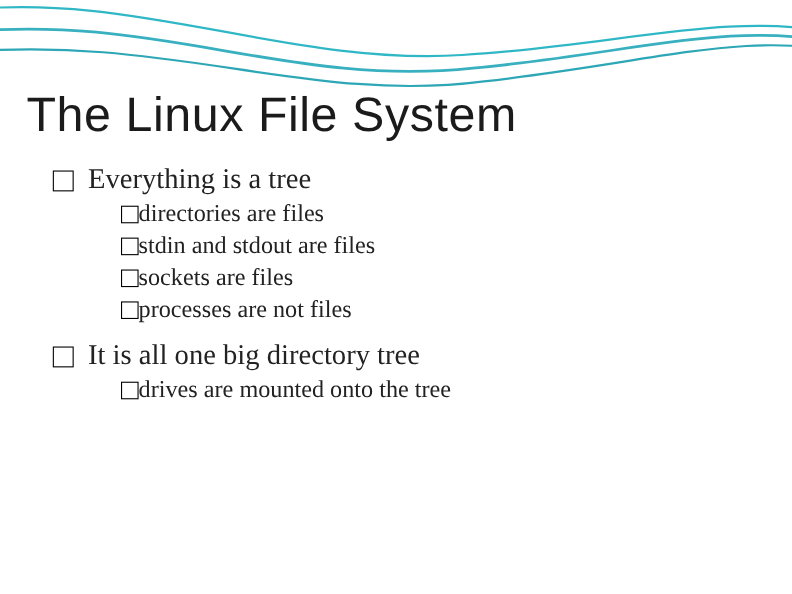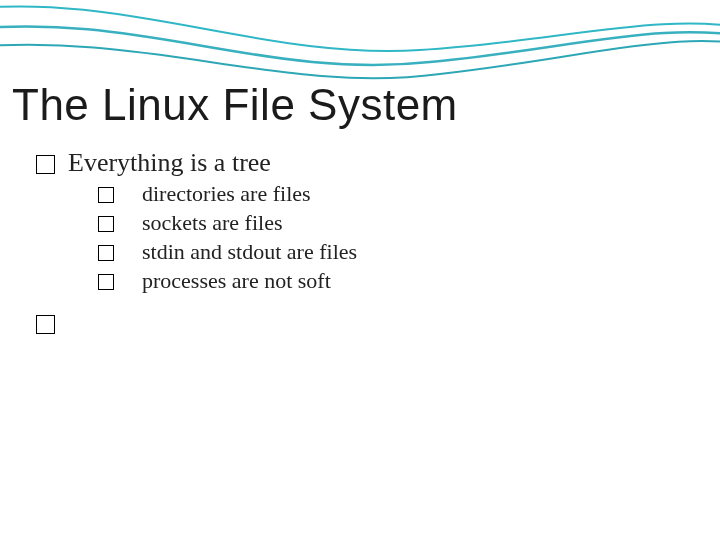--- a/index.html
+++ b/index.html
@@ -16,21 +16,21 @@
   .decor {
     position: absolute;
     top: 0; left: 0;
     width: 720px;
     height: 120px;
     pointer-events: none;
   }
   .content {
     position: absolute;
     top: 80px;
-    left: 12px;
+    left: 24px;
     right: 24px;
   }
   .title {
     font-family: 'Trebuchet MS', 'Lucida Sans Unicode', 'Lucida Grande', sans-serif;
     font-size: 44px;
     font-weight: 400;
     color: #1b1b1b;
     margin: 0 0 18px 0;
     letter-spacing: 0.5px;
   }
@@ -47,21 +47,21 @@
   }
   .l2 {
     list-style: none;
     padding: 0 0 0 30px;
     margin: 2px 0 14px 0;
   }
   .l2 > li {
     font-size: 22px;
     margin: 3px 0;
     position: relative;
-    padding-left: 44px;
+    padding-left: 16px;
   }
   .box {
     position: absolute;
     left: 0;
     top: 0.28em;
     width: 0.72em;
     height: 0.72em;
     border: 1.5px solid #000;
     box-sizing: border-box;
   }
@@ -84,29 +84,36 @@
     <li>
       <span class="box"></span>
       <span>Everything is a tree</span>
       <ul class="l2">
         <li>
           <span class="box"></span>
           <span>directories are files</span>
         </li>
         <li>
           <span class="box"></span>
+          <span>stdin and stdout are files</span>
+        </li>
+        <li>
+          <span class="box"></span>
           <span>sockets are files</span>
         </li>
         <li>
           <span class="box"></span>
-          <span>stdin and stdout are files</span>
-        </li>
-        <li>
-          <span class="box"></span>
-          <span><span>processes are </span><span class="underline">not</span><span> soft</span></span>
+          <span><span>processes are </span><span class="underline">not</span><span> files</span></span>
         </li>
       </ul>
     </li>
     <li>
       <span class="box"></span>
+      <span>It is all one big directory tree</span>
+      <ul class="l2">
+        <li>
+          <span class="box"></span>
+          <span>drives are mounted onto the tree</span>
+        </li>
+      </ul>
     </li>
   </ul>
 </div>
 
 </body></html>

